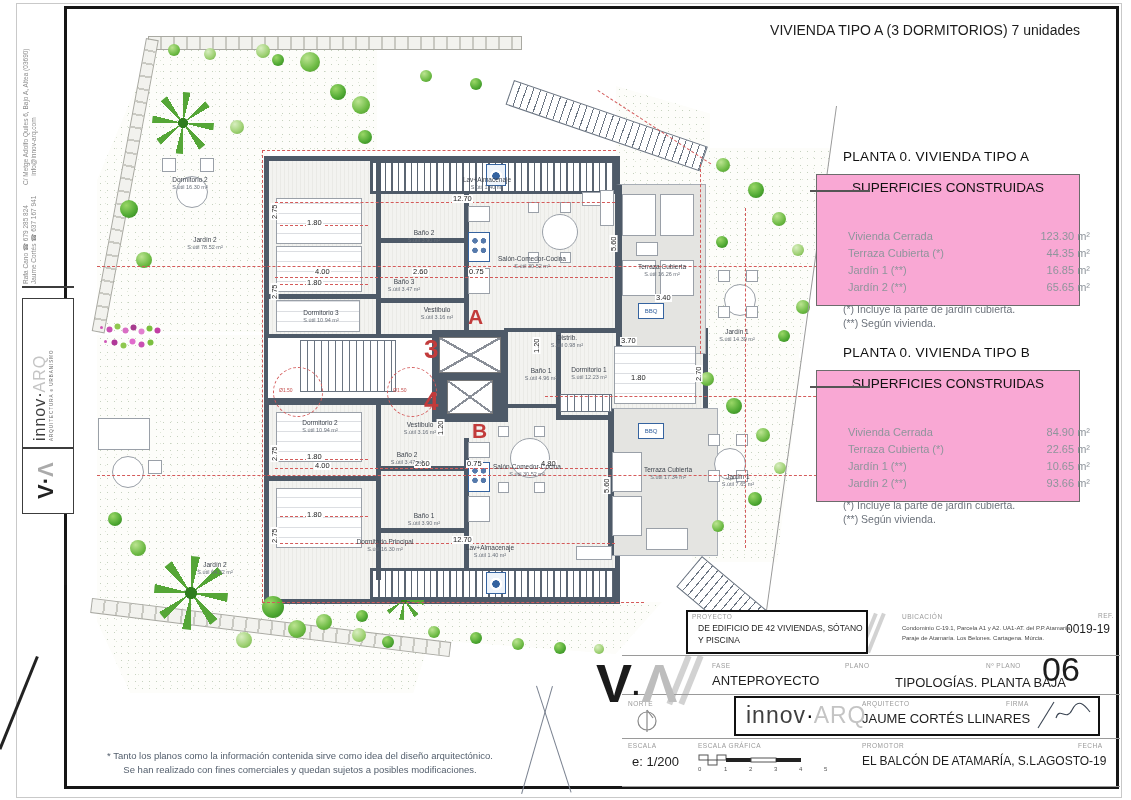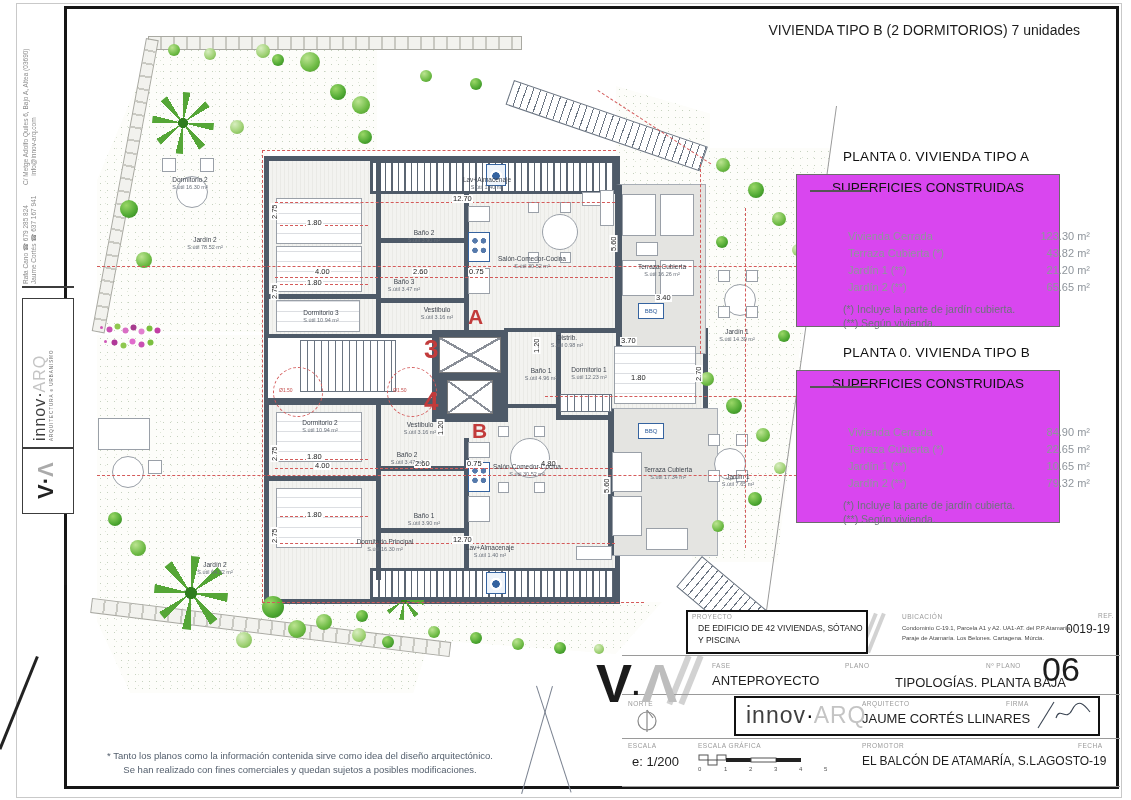--- a/index.html
+++ b/index.html
@@ -42,21 +42,21 @@
   .appl{position:absolute;border:1.5px solid #35639f;box-sizing:border-box;z-index:4;background:#eef4fb radial-gradient(circle at 50% 55%,#35639f 3.5px,#fff 4px 6px,transparent 6.5px)}
   .hob{position:absolute;background:#fff;border:1px solid #35639f;box-sizing:border-box;z-index:4;background-image:
     radial-gradient(circle at 30% 28%,#5579ab 2.5px,transparent 3px),radial-gradient(circle at 72% 28%,#5579ab 2.5px,transparent 3px),
     radial-gradient(circle at 30% 62%,#5579ab 2.5px,transparent 3px),radial-gradient(circle at 72% 62%,#5579ab 2.5px,transparent 3px)}
   .wm{position:absolute;left:336px;top:384px;width:470px;font-size:31px;font-weight:bold;letter-spacing:4px;color:rgba(110,125,150,.22);z-index:7;text-align:center}
   
   .ttl{position:absolute;right:51px;top:22px;text-align:right;z-index:10}
   .ttl .big{font-size:36px;color:#111;letter-spacing:1px}
   .ttl .sub{font-size:14px;color:#1c1c1c;line-height:16px}
   .phead{position:absolute;left:843px;font-size:13.5px;color:#111;letter-spacing:.3px;z-index:10}
-  .pbox{position:absolute;left:796px;width:264px;height:153px;border:1.2px solid #6c6c6c;box-sizing:border-box;z-index:10;background:#d946ef}
+  .pbox{position:absolute;left:816px;width:264px;height:132px;border:1.2px solid #6c6c6c;box-sizing:border-box;z-index:10;background:#f9a8d4}
   .pbox .btitle{margin-top:5px;text-align:center;font-size:13.5px;color:#111}
   .tabline{position:absolute;left:810px;width:60px;height:2px;background:#555;z-index:11}
   .prow-l{position:absolute;left:848px;font-size:11px;color:#8f959c;z-index:11}
   .prow-v{position:absolute;left:1006px;width:84px;text-align:right;font-size:11px;color:#8f959c;z-index:11}
   .pfoot{position:absolute;left:843px;font-size:10.5px;color:#6d737c;z-index:10}
   
   .tb-lab{position:absolute;font-size:6.5px;color:#9a9a9a;letter-spacing:.5px;z-index:10}
   .tb-val{position:absolute;font-size:13px;color:#1d1d1d;z-index:10}
   .tb-sm{position:absolute;font-size:6px;color:#4a4a4a;line-height:1.5;z-index:10}
   .tb-line{position:absolute;background:#9a9a9a;z-index:9}
@@ -74,21 +74,21 @@
   .thinline{position:absolute;z-index:9}
 </style>
 </head>
 <body>
 
 <div id="sheet">
   <div class="outer-border"></div>
   <div class="frame"></div>
 
   <div class="ttl">
-    <div class="sub">VIVIENDA TIPO B (2 DORMITORIOS) 7 unidades</div>
+    <div class="sub">VIVIENDA TIPO A (3 DORMITORIOS) 7 unidades</div>
   </div>
 
   <div class="garden" style="left:97px;top:40px;width:280px;height:292px;clip-path:polygon(21% 0,100% 0,100% 38%,61% 38%,61% 100%,0 100%,0 48%)"></div>
   <div class="garden" style="left:97px;top:335px;width:333px;height:358px;clip-path:polygon(0 0,51% 0,51% 63%,100% 85%,95% 100%,10% 100%,0 80%)"></div>
   <div class="garden" style="left:616px;top:86px;width:94px;height:98px;clip-path:polygon(0 0,100% 28%,100% 100%,0 100%)"></div>
   <div class="garden" style="left:706px;top:148px;width:128px;height:214px;clip-path:polygon(0 0,98% 0,72% 100%,0 100%)"></div>
   <div class="garden" style="left:692px;top:358px;width:112px;height:204px;clip-path:polygon(0 0,98% 0,76% 100%,0 100%)"></div>
   <div class="garden" style="left:330px;top:602px;width:332px;height:52px;clip-path:polygon(0 0,100% 0,86% 100%,0 58%)"></div>
 
   <div class="stones" style="left:148px;top:36px;width:374px;height:14px"></div>
@@ -376,41 +376,41 @@
 
 
   <div class="phead" style="top:149px">PLANTA 0. VIVIENDA TIPO A</div>
   <div class="tabline" style="top:190px"></div>
   <div class="pbox" style="top:174px">
     <div class="btitle">SUPERFICIES CONSTRUIDAS</div>
   </div>
   <span class="prow-l" style="top:230px">Vivienda Cerrada</span>
     <span class="prow-v" style="top:230px">123.30 m²</span>
   <span class="prow-l" style="top:247px">Terraza Cubierta  (*)</span>
-    <span class="prow-v" style="top:247px">43.82 m²</span>
+    <span class="prow-v" style="top:247px">44.35 m²</span>
   <span class="prow-l" style="top:264px">Jardín 1 (**)</span>
-    <span class="prow-v" style="top:264px">21.20 m²</span>
+    <span class="prow-v" style="top:264px">16.85 m²</span>
   <span class="prow-l" style="top:281px">Jardín 2 (**)</span>
     <span class="prow-v" style="top:281px">65.65 m²</span>
   <div class="pfoot" style="top:303px">(*)  Incluye la parte de jardín cubierta.</div>
   <div class="pfoot" style="top:317px">(**) Según vivienda.</div>
 
   <div class="phead" style="top:345px">PLANTA 0. VIVIENDA TIPO B</div>
   <div class="tabline" style="top:386px"></div>
   <div class="pbox" style="top:370px">
     <div class="btitle">SUPERFICIES CONSTRUIDAS</div>
   </div>
   <span class="prow-l" style="top:426px">Vivienda Cerrada</span>
     <span class="prow-v" style="top:426px">84.90 m²</span>
   <span class="prow-l" style="top:443px">Terraza Cubierta (*)</span>
     <span class="prow-v" style="top:443px">22.65 m²</span>
   <span class="prow-l" style="top:460px">Jardín 1 (**)</span>
     <span class="prow-v" style="top:460px">10.65 m²</span>
   <span class="prow-l" style="top:477px">Jardín 2 (**)</span>
-    <span class="prow-v" style="top:477px">79.32 m²</span>
+    <span class="prow-v" style="top:477px">93.66 m²</span>
   <div class="pfoot" style="top:499px">(*) Incluye la parte de jardín cubierta.</div>
   <div class="pfoot" style="top:513px">(**) Según vivienda.</div>
 
   <div class="slash" style="left:676px;top:654px;width:6px;height:52px"></div>
   <div class="slash" style="left:688px;top:654px;width:6px;height:52px"></div>
   <div class="slash" style="left:866px;top:612px;width:4px;height:42px"></div>
   <div class="slash" style="left:874px;top:612px;width:4px;height:42px"></div>
 
   <div class="tb-heavy" style="left:686px;top:610px;width:182px;height:44px"></div>
   <span class="tb-lab" style="left:692px;top:613px">PROYECTO</span>

